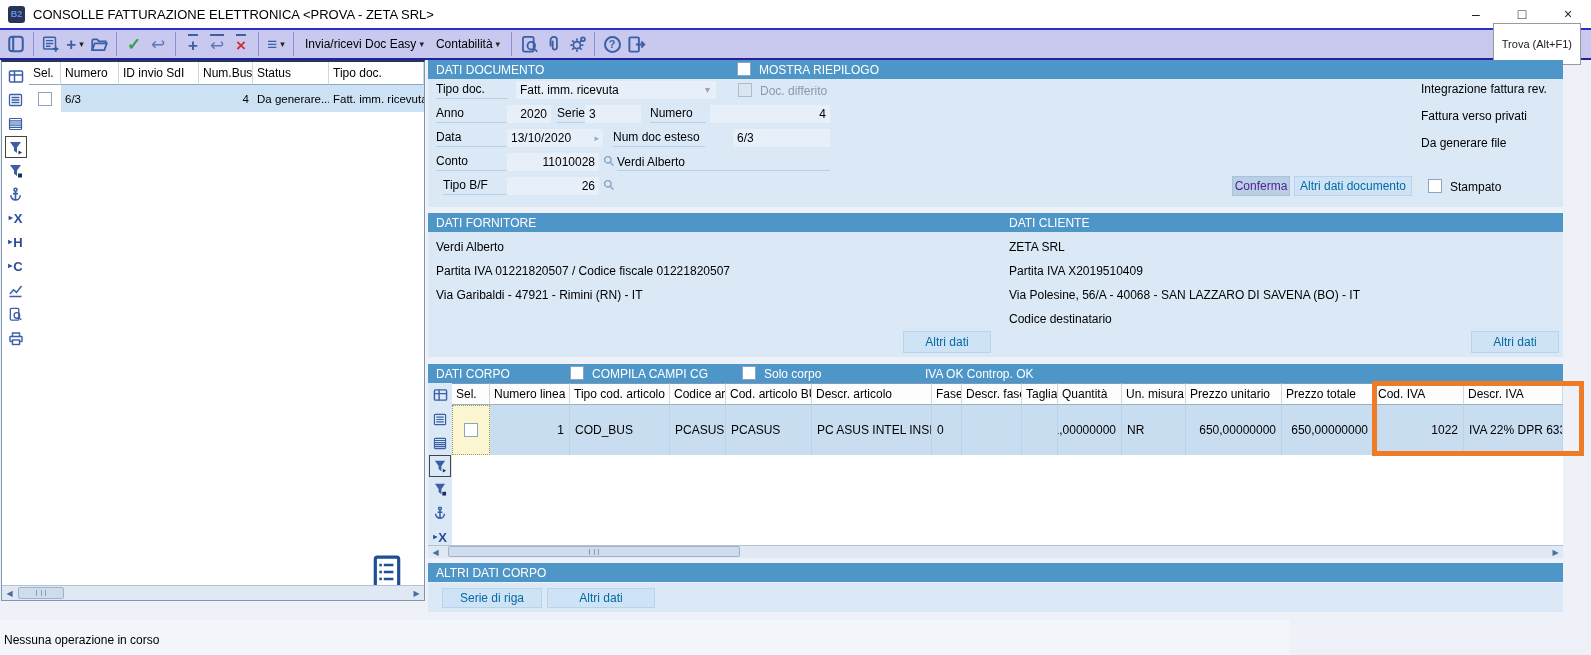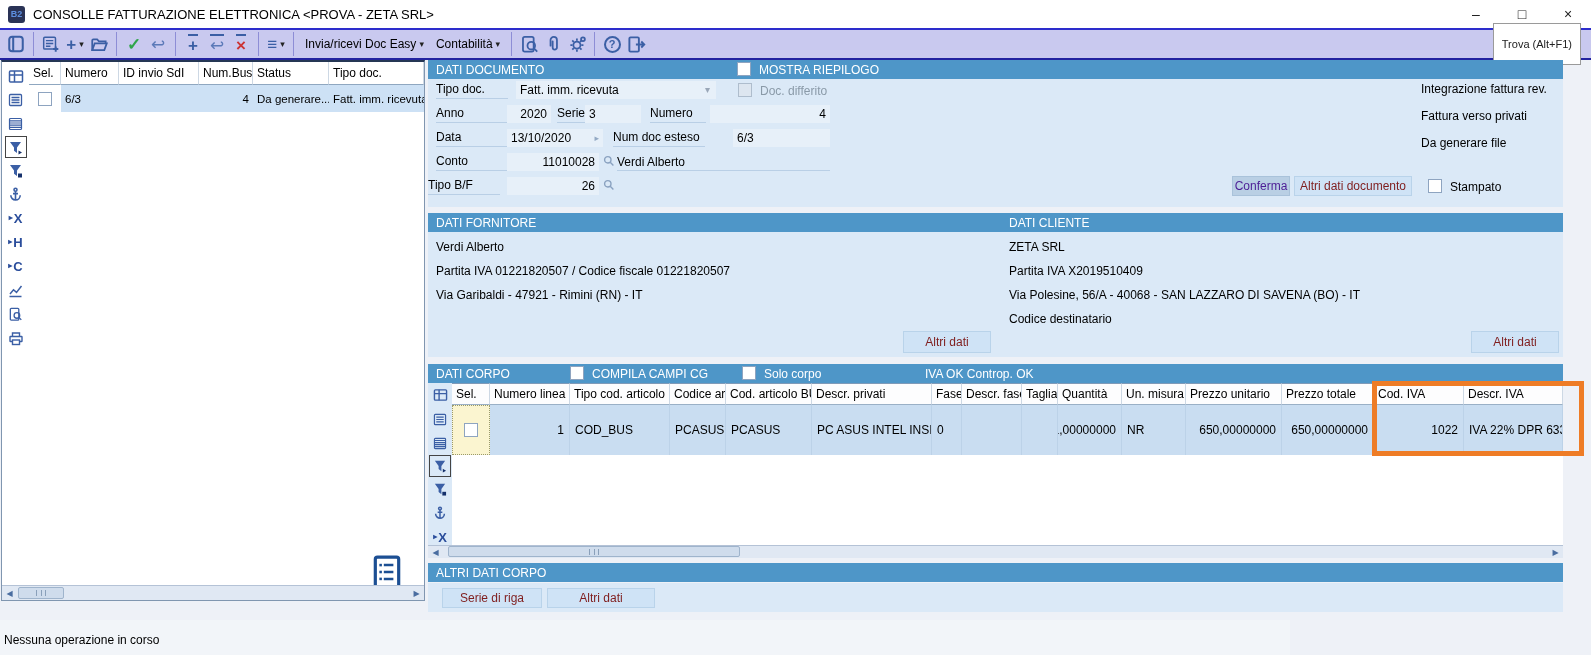--- a/index.html
+++ b/index.html
@@ -45,21 +45,21 @@
   .cb { width:14px; height:14px; background:#fff; border:1px solid #8ea4c0; display:inline-block; }
   .cb.disabled { background:#dde6f0; border-color:#aebdcd; }
   .sec-h { background:#4e96c8; color:#fff; font-size:12px; height:19px; display:flex; align-items:center;
            padding-left:8px; }
   .sec-b { background:#dbe9f7; }
   .lbl { font-size:12px; border-bottom:1px solid #b9cfe6; padding-bottom:2px; }
   .inp { background:#e7f0f9; font-size:12px; height:18px; line-height:18px; padding:0 4px; }
   .inp.right { text-align:right; }
   .uline { border-bottom:1px solid #b9cfe6; font-size:12px; height:18px; line-height:18px; }
   .btn { background:#cfe3f6; border:1px solid #b9d3ea; font-size:12px; display:flex; align-items:center;
-         justify-content:center; color:#7f1d1d; }
+         justify-content:center; color:#0369a1; }
   .btn.disabled { background:#b9cfe4; color:#4c1d95; border-color:#a9c2da; }
   .flag { font-size:12px; }
 
   
   .left-panel { background:#fff; border:1px solid #8096b0; border-top:2px solid #253754; }
   .strip { display:flex; flex-direction:column; align-items:center; }
   .strip-ic { width:24px; height:24px; display:flex; align-items:center; justify-content:center; color:#3b5fa5; }
   .strip-ic.boxed { border:1px solid #444; width:22px; height:22px; }
   .arrow-letter { font-size:13px; font-weight:bold; color:#2a4d9b; line-height:1; display:flex; align-items:center; }
   .arrow-letter .tri { font-size:8px; margin-right:1px; }
@@ -346,21 +346,21 @@
   <div class="lbl abs" style="left:8px;top:94px;width:72px">Conto</div>
   <div class="inp right abs" style="left:79px;top:93px;width:92px">11010028</div>
   <span class="abs" style="left:175px;top:95px">
     <svg width="12" height="12" viewBox="0 0 12 12" fill="none" stroke="#8aa2c0" stroke-width="1.4">
         <circle cx="4.8" cy="4.8" r="3.2"></circle>
         <path d="M7.2 7.2l3.2 3.2"></path>
       </svg>
   </span>
   <div class="uline abs" style="left:189px;top:93px;width:213px">Verdi Alberto</div>
 
-  <div class="lbl abs" style="left:0;top:118px;width:72px">Tipo B/F</div>
+  <div class="lbl abs" style="left:15px;top:118px;width:72px">Tipo B/F</div>
   <div class="inp right abs" style="left:79px;top:117px;width:92px">26</div>
   <span class="abs" style="left:175px;top:119px">
     <svg width="12" height="12" viewBox="0 0 12 12" fill="none" stroke="#8aa2c0" stroke-width="1.4">
         <circle cx="4.8" cy="4.8" r="3.2"></circle>
         <path d="M7.2 7.2l3.2 3.2"></path>
       </svg>
   </span>
 
   <div class="flag abs" style="left:993px;top:22px">Integrazione fattura rev.</div>
   <div class="flag abs" style="left:993px;top:49px">Fattura verso privati</div>
@@ -449,21 +449,21 @@
       </div>
     </div>
   </div>
 
   <div class="corpo-grid abs" style="left:24px;top:19px;width:1111px">
     <div class="hc">Sel.</div>
     <div class="hc">Numero linea</div>
     <div class="hc">Tipo cod. articolo</div>
     <div class="hc">Codice art.</div>
     <div class="hc">Cod. articolo BUS</div>
-    <div class="hc">Descr. privati</div>
+    <div class="hc">Descr. articolo</div>
     <div class="hc">Fase</div>
     <div class="hc">Descr. fase</div>
     <div class="hc">Taglia</div>
     <div class="hc">Quantità</div>
     <div class="hc">Un. misura</div>
     <div class="hc">Prezzo unitario</div>
     <div class="hc">Prezzo totale</div>
     <div class="hc">Cod. IVA</div>
     <div class="hc">Descr. IVA</div>
 

